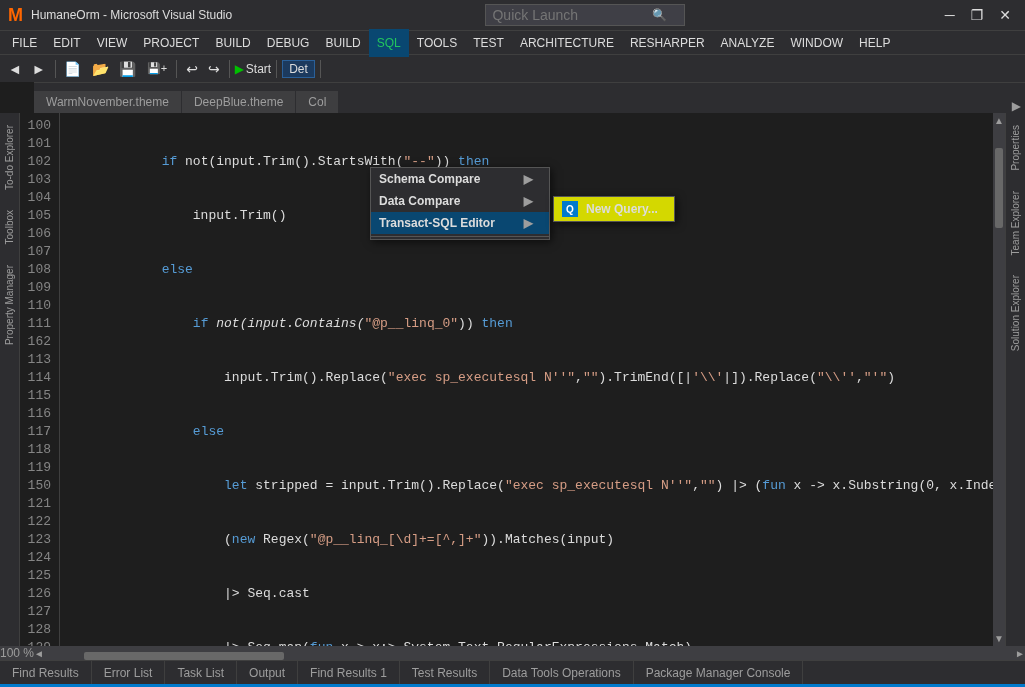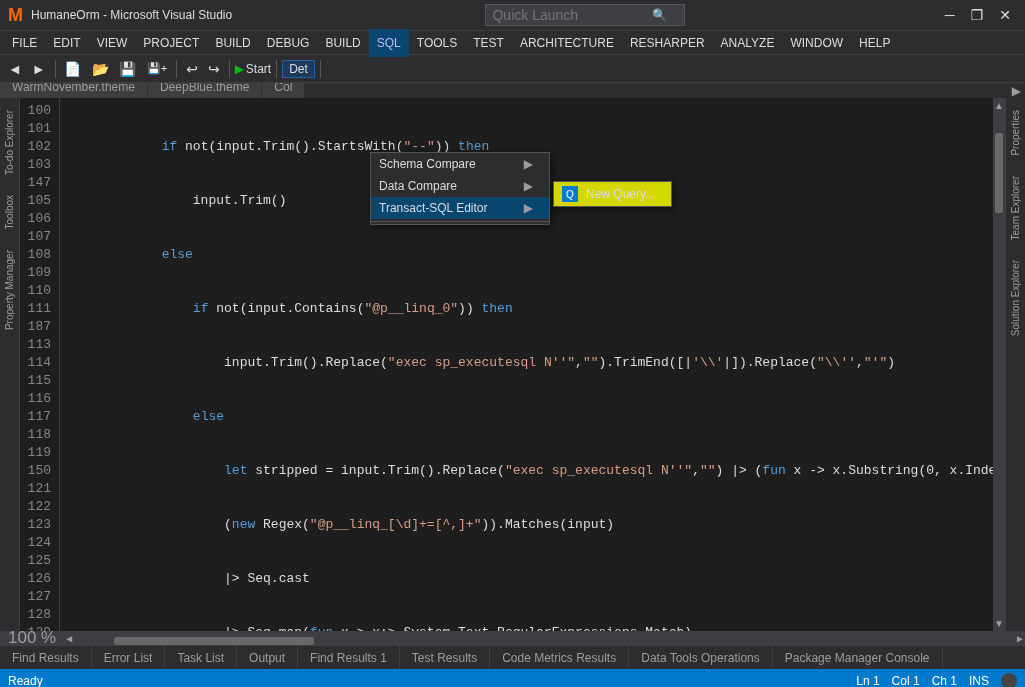--- a/index.html
+++ b/index.html
@@ -18,46 +18,47 @@
     
     #menu-bar {
       background: #2d2d30;
       height: 24px;
       display: flex;
       align-items: center;
       padding: 0 4px;
       border-top: 1px solid #3f3f3f;
     }
     #menu-bar .menu-item { color: #dcdcdc; padding: 14px 8px; font-size: 12px; cursor: pointer; height: 24px; display: flex; align-items: center; }
-    #menu-bar .menu-item.active { background: #094771; color: #c4b5fd; }
+    #menu-bar .menu-item.active { background: #094771; color: #22c55e; }
 
     
     #toolbar {
       background: #2d2d30;
       height: 28px;
       display: flex;
       align-items: center;
       padding: 0 4px;
       border-top: 1px solid #3f3f3f;
       gap: 2px;
     }
     .toolbar-btn { background: transparent; border: none; color: #dcdcdc; cursor: pointer; padding: 2px 4px; font-size: 14px; height: 24px; display: flex; align-items: center; }
     .toolbar-sep { width: 1px; height: 18px; background: #555; margin: 0 3px; }
     .run-btn { background: transparent; border: none; color: #00c000; font-size: 13px; cursor: pointer; display: flex; align-items: center; gap: 2px; }
     .run-btn span { color: #dcdcdc; font-size: 12px; }
     .debug-btn { background: #1c3a5e; border: 1px solid #2a6099; color: #dcdcdc; font-size: 12px; padding: 1px 6px; cursor: pointer; }
 
     
     #tab-bar {
       background: #2d2d30;
-      height: 16px;
+      height: 31px;
       display: flex;
       align-items: flex-end;
       border-top: 1px solid #3f3f3f;
       overflow: hidden;
+      margin-left: 34px;
     }
     .tab { background: #3e3e40; color: #9d9d9d; padding: 3px 12px; font-size: 12px; border-right: 1px solid #2d2d30; cursor: pointer; height: 22px; display: flex; align-items: center; }
 
     
     #main-layout {
       display: flex;
       height: calc(687px - 30px - 24px - 28px - 24px - 24px - 24px);
       position: relative;
     }
 
@@ -179,20 +180,21 @@
       align-items: center;
       white-space: nowrap;
     }
 
     
     .dropdown-overlay {
       position: absolute;
       top: 0; left: 0; right: 0; bottom: 0;
       z-index: 100;
       pointer-events: none;
+      font-weight: bold;
     }
     .dropdown {
       position: absolute;
       background: #2d2d30;
       border: 1px solid #555;
       box-shadow: 2px 2px 8px rgba(0,0,0,0.6);
       min-width: 180px;
       pointer-events: auto;
     }
     .dropdown-item {
@@ -316,29 +318,29 @@
     <div class="sidebar-tab-vert" style="font-size:10px;color:#9d9d9d;">Property Manager</div>
   </div>
 
   <div id="code-area">
     <div class="code-content">
       <div class="line-numbers">
         <div>100</div>
           <div>101</div>
           <div>102</div>
           <div>103</div>
-          <div>147</div>
+          <div>104</div>
         <div>105</div>
           <div>106</div>
           <div>107</div>
           <div>108</div>
           <div>109</div>
         <div>110</div>
           <div>111</div>
-          <div>187</div>
+          <div>162</div>
           <div>113</div>
           <div>114</div>
         <div>115</div>
           <div>116</div>
           <div>117</div>
           <div>118</div>
           <div>119</div>
         <div>150</div>
           <div>121</div>
           <div>122</div>
@@ -348,21 +350,21 @@
           <div>126</div>
           <div>127</div>
           <div>128</div>
           <div>129</div>
 
       </div>
       <div class="code-lines">
         <div class="code-line"><span style="color:#dcdcdc;">            </span><span class="kw">if</span><span style="color:#dcdcdc;"> not(input.Trim().StartsWith(</span><span class="str">"--"</span><span style="color:#dcdcdc;">)) </span><span class="kw">then</span></div>
         <div class="code-line"><span style="color:#dcdcdc;">                input.Trim()</span></div>
         <div class="code-line"><span style="color:#dcdcdc;">            </span><span class="kw">else</span></div>
-        <div class="code-line"><span style="color:#dcdcdc;">                </span><span class="kw">if</span><span style="color:#dcdcdc;"> not(input.Contains(</span><span class="str">"@p__linq_0"</span><span style="color:#dcdcdc;">)) </span><span class="kw">then</span></div>
+        <div class="code-line"><span style="color:#dcdcdc;">                </span><span class="kw">if</span><span style="color:#dcdcdc;font-style:italic;"> not(input.Contains(</span><span class="str">"@p__linq_0"</span><span style="color:#dcdcdc;">)) </span><span class="kw">then</span></div>
         <div class="code-line"><span style="color:#dcdcdc;">                    input.Trim().Replace(</span><span class="str">"exec sp_executesql N''"</span><span style="color:#dcdcdc;">,</span><span class="str">""</span><span style="color:#dcdcdc;">).TrimEnd([|</span><span class="str">'\\'</span><span style="color:#dcdcdc;">|]).Replace(</span><span class="str">"\\''</span><span style="color:#dcdcdc;">,</span><span class="str">"'"</span><span style="color:#dcdcdc;">)</span></div>
         <div class="code-line"><span style="color:#dcdcdc;">                </span><span class="kw">else</span></div>
         <div class="code-line"><span style="color:#dcdcdc;">                    </span><span class="kw">let</span><span style="color:#dcdcdc;"> stripped = input.Trim().Replace(</span><span class="str">"exec sp_executesql N''"</span><span style="color:#dcdcdc;">,</span><span class="str">""</span><span style="color:#dcdcdc;">) |&gt; (</span><span class="kw">fun</span><span style="color:#dcdcdc;"> x -&gt; x.Substring(0, x.IndexOf(</span></div>
         <div class="code-line"><span style="color:#dcdcdc;">                    (</span><span class="kw">new</span><span style="color:#dcdcdc;"> Regex(</span><span class="str">"@p__linq_[\d]+=[^,]+"</span><span style="color:#dcdcdc;">)).Matches(input)</span></div>
         <div class="code-line"><span style="color:#dcdcdc;">                    |&gt; Seq.cast</span></div>
         <div class="code-line"><span style="color:#dcdcdc;">                    |&gt; Seq.map(</span><span class="kw">fun</span><span style="color:#dcdcdc;"> x-&gt; x:&gt; System.Text.RegularExpressions.Match)</span></div>
         
         
         
         
@@ -420,36 +422,35 @@
     <div class="submenu" style="top:83px;left:553px;">
       <div class="submenu-item">
         <div class="icon-box">Q</div>
         <span>New Query...</span>
       </div>
     </div>
   </div>
 </div>
 
 <div style="display:flex;align-items:center;background:#3e3e42;height:14px;">
-  <span style="color:#9d9d9d;font-size:17px;padding:0 8px;white-space:nowrap;">100 %</span>
+  <span style="color:#9d9d9d;font-size:12px;padding:0 0;white-space:nowrap;">100 %</span>
   <span style="color:#9d9d9d;font-size:10px;cursor:pointer;">◄</span>
   <div style="flex:1;height:8px;background:#3e3e42;position:relative;">
     <div style="height:8px;width:200px;background:#686868;border-radius:2px;margin:3px 40px;"></div>
   </div>
   <span style="color:#9d9d9d;font-size:10px;cursor:pointer;">►</span>
 </div>
 
 <div id="bottom-tabs">
   <div class="bottom-tab">Find Results</div>
   <div class="bottom-tab">Error List</div>
   <div class="bottom-tab">Task List</div>
   <div class="bottom-tab">Output</div>
   <div class="bottom-tab">Find Results 1</div>
   <div class="bottom-tab">Test Results</div>
-  <div class="bottom-tab">Code Metrics Results</div>
   <div class="bottom-tab">Data Tools Operations</div>
   <div class="bottom-tab">Package Manager Console</div>
 </div>
 
 <div id="status-bar">
   <span>Ready</span>
   <div style="flex:1;"></div>
   <span>Ln 1</span>
   <span>Col 1</span>
   <span>Ch 1</span>

